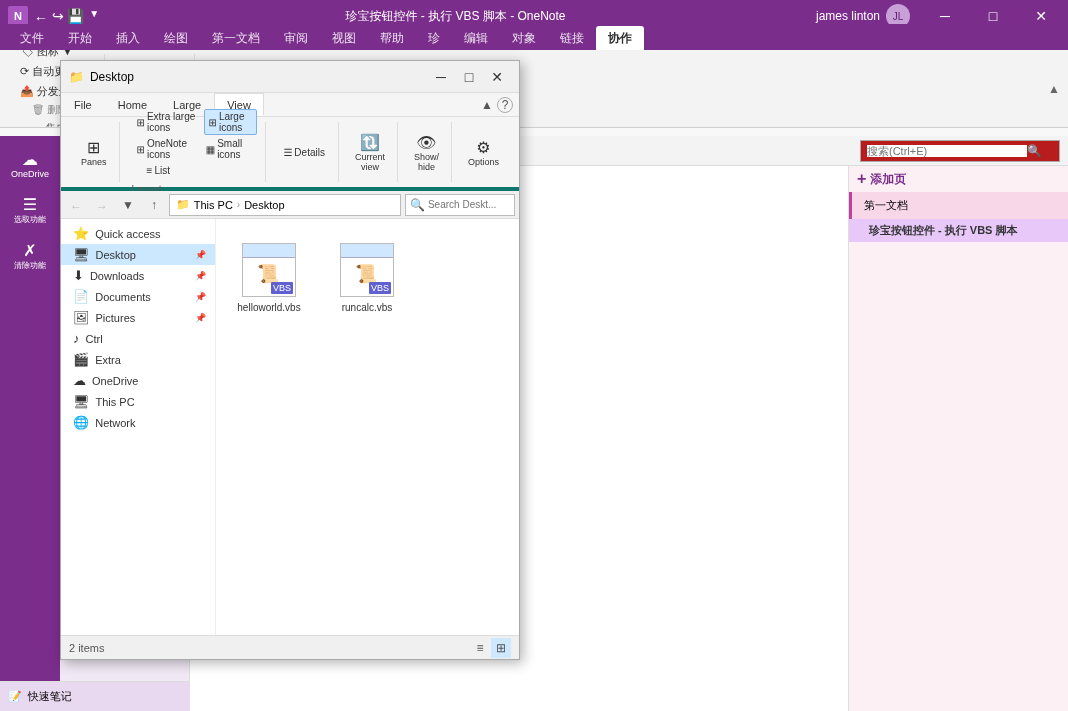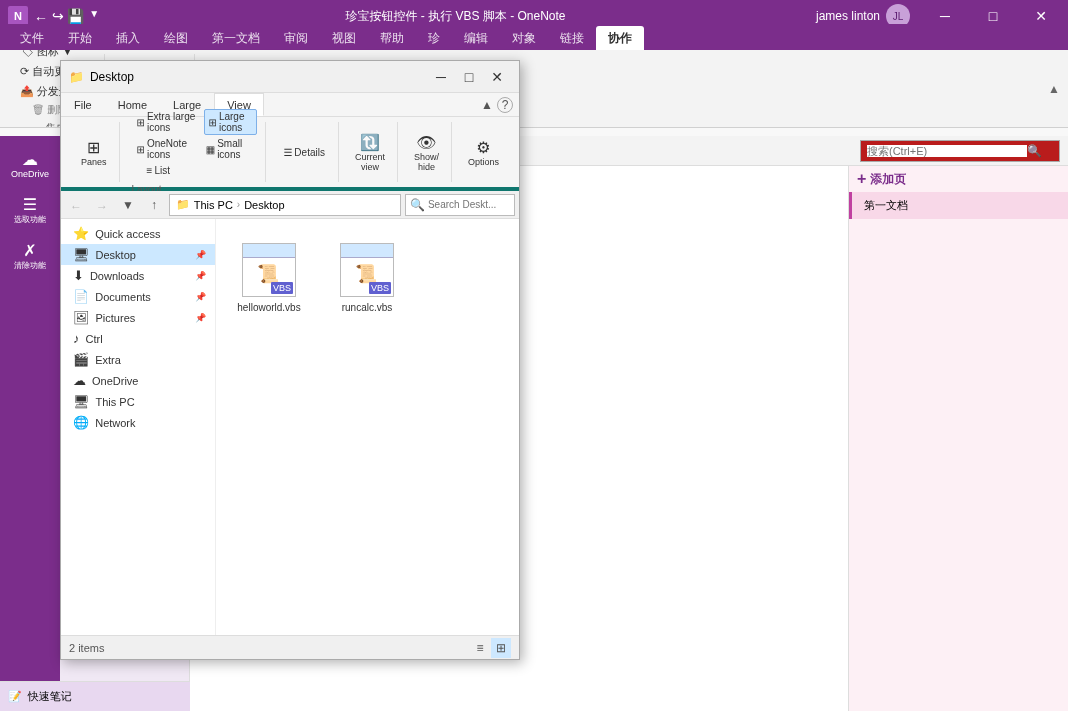--- a/index.html
+++ b/index.html
@@ -532,20 +532,23 @@
   <div style="color:#ccc;font-size:12px;">无标记</div>
 </div>
 
 <div class="right-panel">
   <div class="add-page-btn">
     <span style="font-size:16px;">+</span>
     <span>添加页</span>
   </div>
   <div class="section-item active">
     <span>第一文档</span>
+  </div>
+  <div class="page-item active">
+    <span>珍宝按钮控件 - 执行 VBS 脚本</span>
   </div>
 </div>
 
 <div class="quick-notes-bar">
   <span>📝</span>
   <span>快速笔记</span>
 </div>
 
 <div class="explorer-window">
 

